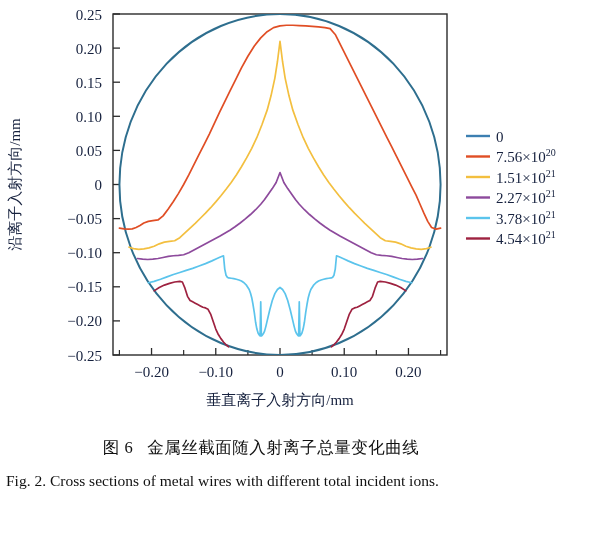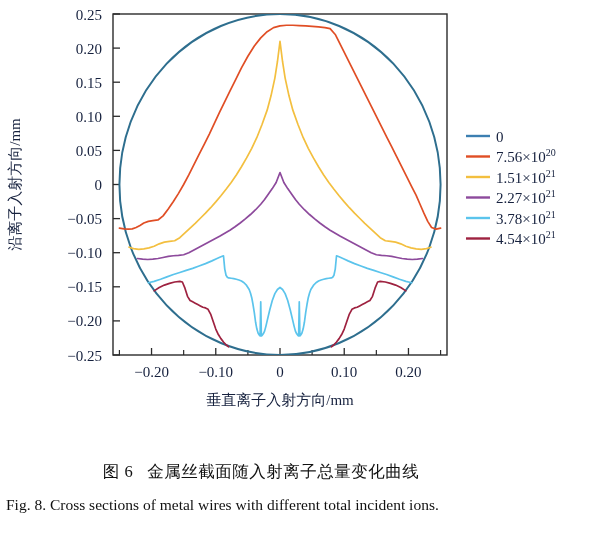--- a/index.html
+++ b/index.html
@@ -9,21 +9,21 @@
     color:#1a1a2e;
   }
   #figure{position:absolute;left:0;top:0;width:604px;height:430px;}
   #figure svg{display:block;}
 
   .tick-label{font-family:"Liberation Serif","DejaVu Serif",serif;font-size:15px;fill:#16213e;}
   .axis-title{font-family:"Liberation Serif","DejaVu Serif",serif;font-size:15px;fill:#16213e;}
   .legend-label{font-family:"Liberation Serif","DejaVu Serif",serif;font-size:15px;fill:#16213e;}
   .legend-sup{font-size:10px;}
 
-  #caption{position:absolute;left:0;top:460px;width:522px;}
+  #caption{position:absolute;left:0;top:436px;width:522px;}
   .cap-cn{
     text-align:center;font-size:16.5px;line-height:1.5;
     font-family:"Liberation Serif","DejaVu Serif",serif;
     color:#111;letter-spacing:0.5px;
   }
   .cap-cn .fignum{margin-right:14px;}
   .cap-en{
     margin-top:7px;padding:0 8px 0 6px;
     font-size:15.5px;line-height:1.62;text-align:justify;
     font-family:"Liberation Serif","DejaVu Serif",serif;color:#111;
@@ -119,14 +119,14 @@
           <text x="496" y="244" class="legend-label">4.54×10<tspan dy="-6" class="legend-sup">21</tspan></text>
         </g>
       </g>
     </svg>
   </div>
 
 <div id="caption">
   <div class="cap-cn">
     <span class="fignum">图 6</span><span>金属丝截面随入射离子总量变化曲线</span>
   </div>
-  <div class="cap-en">Fig. 8. Cross sections of metal wires with different total incident ions.</div>
+  <div class="cap-en">Fig. 2. Cross sections of metal wires with different total incident ions.</div>
 </div>
 
 </body></html>

